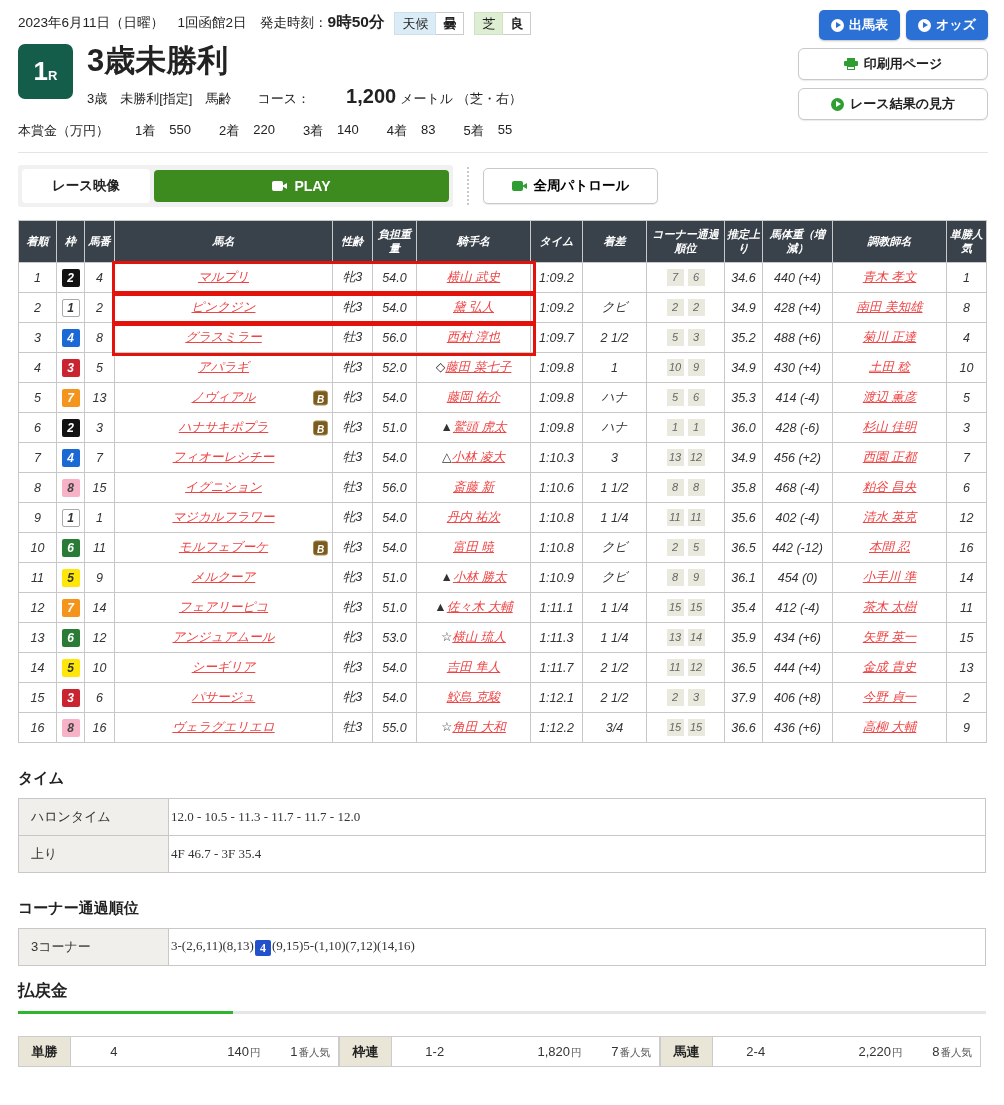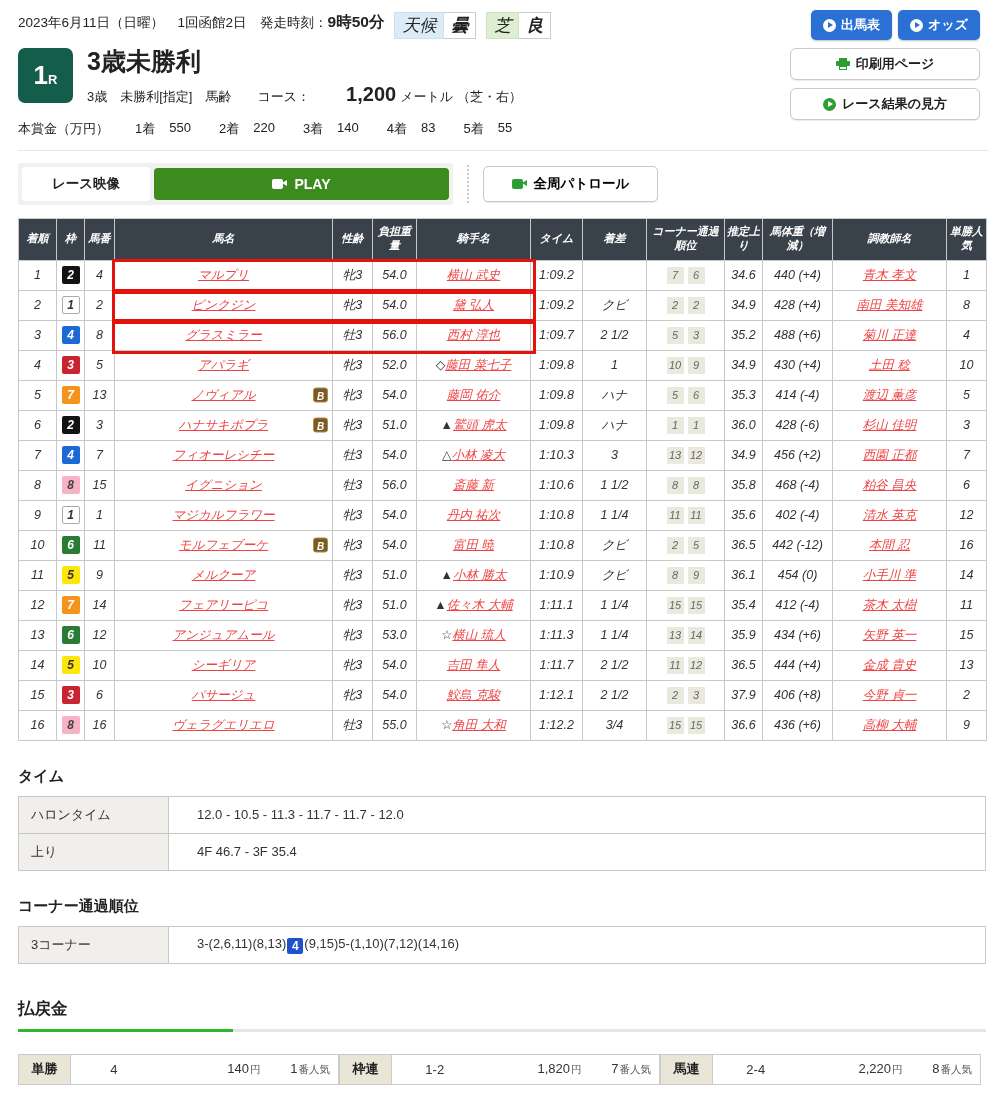--- a/index.html
+++ b/index.html
@@ -9,27 +9,27 @@
     font-family: "Liberation Sans", "DejaVu Sans", sans-serif;
     font-size: 13px;
   }
   .page { position: relative; width: 1004px; padding: 8px 16px 0 18px; }
 
   
   .top-section { position: relative; }
   .date-row { display: flex; align-items: flex-start; gap: 10px; padding-top: 4px; }
   .date-text { font-size: 13.5px; color: #222; }
   .start-time { font-weight: bold; font-size: 15.5px; }
-  .badge-pair { display: inline-flex; font-size: 17px; line-height: 1; font-style: italic; }
+  .badge-pair { display: inline-flex; font-size: 13px; line-height: 1; }
   .badge-label { padding: 4px 7px; border: 1px solid #cfe0ec; }
   .badge-label.weather { background: #dcecf7; border-color: #cfe0ec; }
   .badge-label.turf { background: #ddeed3; border-color: #cfe2c4; }
   .badge-value { padding: 4px 7px; background: #fff; border: 1px solid #ccc; border-left: none; font-weight: bold; }
 
-  .actions { position: absolute; top: 2px; right: 8px; width: 200px; display: flex; flex-direction: column; align-items: flex-end; gap: 8px; }
+  .actions { position: absolute; top: 2px; right: 0; width: 200px; display: flex; flex-direction: column; align-items: flex-end; gap: 8px; }
   .blue-btn-row { display: flex; gap: 6px; }
   .btn-blue {
     display: inline-flex; align-items: center; gap: 5px;
     background: #2a70d5; color: #fff; font-weight: bold; font-size: 13px;
     border: none; border-radius: 5px; padding: 6px 12px; cursor: pointer;
     box-shadow: 0 1px 2px rgba(0,0,0,.25);
   }
   .circ { width: 13px; height: 13px; border-radius: 50%; background: #fff; display: inline-flex; align-items: center; justify-content: center; }
   .circ::after { content: ""; border-left: 5px solid #2a70d5; border-top: 3.5px solid transparent; border-bottom: 3.5px solid transparent; margin-left: 2px; }
   .circ.green { background: #2e9e33; }
@@ -46,21 +46,21 @@
   .printer-icon .p-bot { position: absolute; left: 3px; top: 8px; width: 8px; height: 4px; background: #fff; border: 1px solid #2e9e33; }
 
   
   .race-row { display: flex; align-items: flex-start; gap: 14px; margin-top: 9px; }
   .race-num {
     width: 55px; height: 55px; border-radius: 7px; background: #155d4b; color: #fff;
     display: flex; align-items: center; justify-content: center; font-weight: bold;
   }
   .race-num .n { font-size: 26px; }
   .race-num .r { font-size: 13px; margin-top: 8px; }
-  .race-title { font-size: 25px; font-weight: bold; line-height: 1.1; }
+  .race-title { font-size: 31px; font-weight: bold; line-height: 1.1; }
   .race-sub { margin-top: 7px; font-size: 13px; color: #222; display: flex; align-items: baseline; gap: 4px; justify-content: space-between; }
   .race-sub .cond { margin-right: 22px; }
   .dist { font-size: 20px; font-weight: bold; margin-left: 32px; }
   
   .prize-row { display: flex; align-items: baseline; gap: 26px; margin-top: 14px; padding-bottom: 12px; border-bottom: 1px solid #e4e4e4; font-size: 13px; }
   .prize-item { display: flex; gap: 14px; }
   .prize-label { color: #222; }
 
   
   .video-row { display: flex; align-items: center; margin-top: 12px; }
@@ -117,25 +117,25 @@
   }
   .corner-pos { display: inline-block; min-width: 17px; height: 17px; line-height: 17px; padding: 0 1px; background: #e9e9dd; color: #666; font-size: 11px; text-align: center; margin: 0 2px; }
   .jk-mark { color: #333; }
   .red-box { position: absolute; border: 3px solid #e3120b; pointer-events: none; }
 
   
   .sec-title { font-size: 15px; font-weight: bold; margin: 26px 0 10px 0; }
   table.info { width: 968px; border-collapse: collapse; table-layout: fixed; }
   table.info th, table.info td { border: 1px solid #c8c8c8; height: 37px; font-size: 13px; vertical-align: middle; }
   table.info th { width: 150px; background: #f0efeb; font-weight: normal; text-align: left; padding-left: 12px; color: #333; }
-  table.info td { background: #fff; padding-left: 28px; color: #333; }
+  table.info td { background: #fff; padding-left: 2px; color: #333; font-family: Liberation Serif, serif; }
   .blue-sq { display: inline-block; width: 16px; height: 16px; line-height: 16px; background: #2152cc; color: #fff; font-weight: bold; font-size: 12px; text-align: center; border-radius: 2px; margin: 0 1px; vertical-align: -2px; }
 
   
-  .payout-title { font-size: 16.5px; font-weight: bold; margin-top: 34px; padding-bottom: 9px; }
+  .payout-title { font-size: 16.5px; font-weight: bold; margin-top: 14px; padding-bottom: 9px; }
   .payout-underline { position: relative; height: 3px; background: #e6e6e6; width: 968px; }
   .payout-underline .green { position: absolute; left: 0; top: 0; width: 215px; height: 3px; background: #2eb62e; }
   .payout-area { display: flex; margin-top: 22px; position: relative; }
   .payout-grp { position: relative; }
   table.payout { border-collapse: collapse; table-layout: fixed; }
   table.payout th, table.payout td { height: 30px; font-size: 13px; vertical-align: middle; border-top: 1px solid #ccc; }
   .payout-grp:first-child table { border-left: 1px solid #ccc; }
   table.payout { border-bottom: 1px solid #ccc; border-right: 1px solid #ccc; }
   table.payout tr:first-child th, table.payout tr:first-child td { border-top: 1px solid #ccc; }
   table.payout th.lab { width: 52px; background: #e9e6d7; font-weight: bold; text-align: center; color: #222; border-right: 1px solid #ccc; border-left: 1px solid #ccc; }

